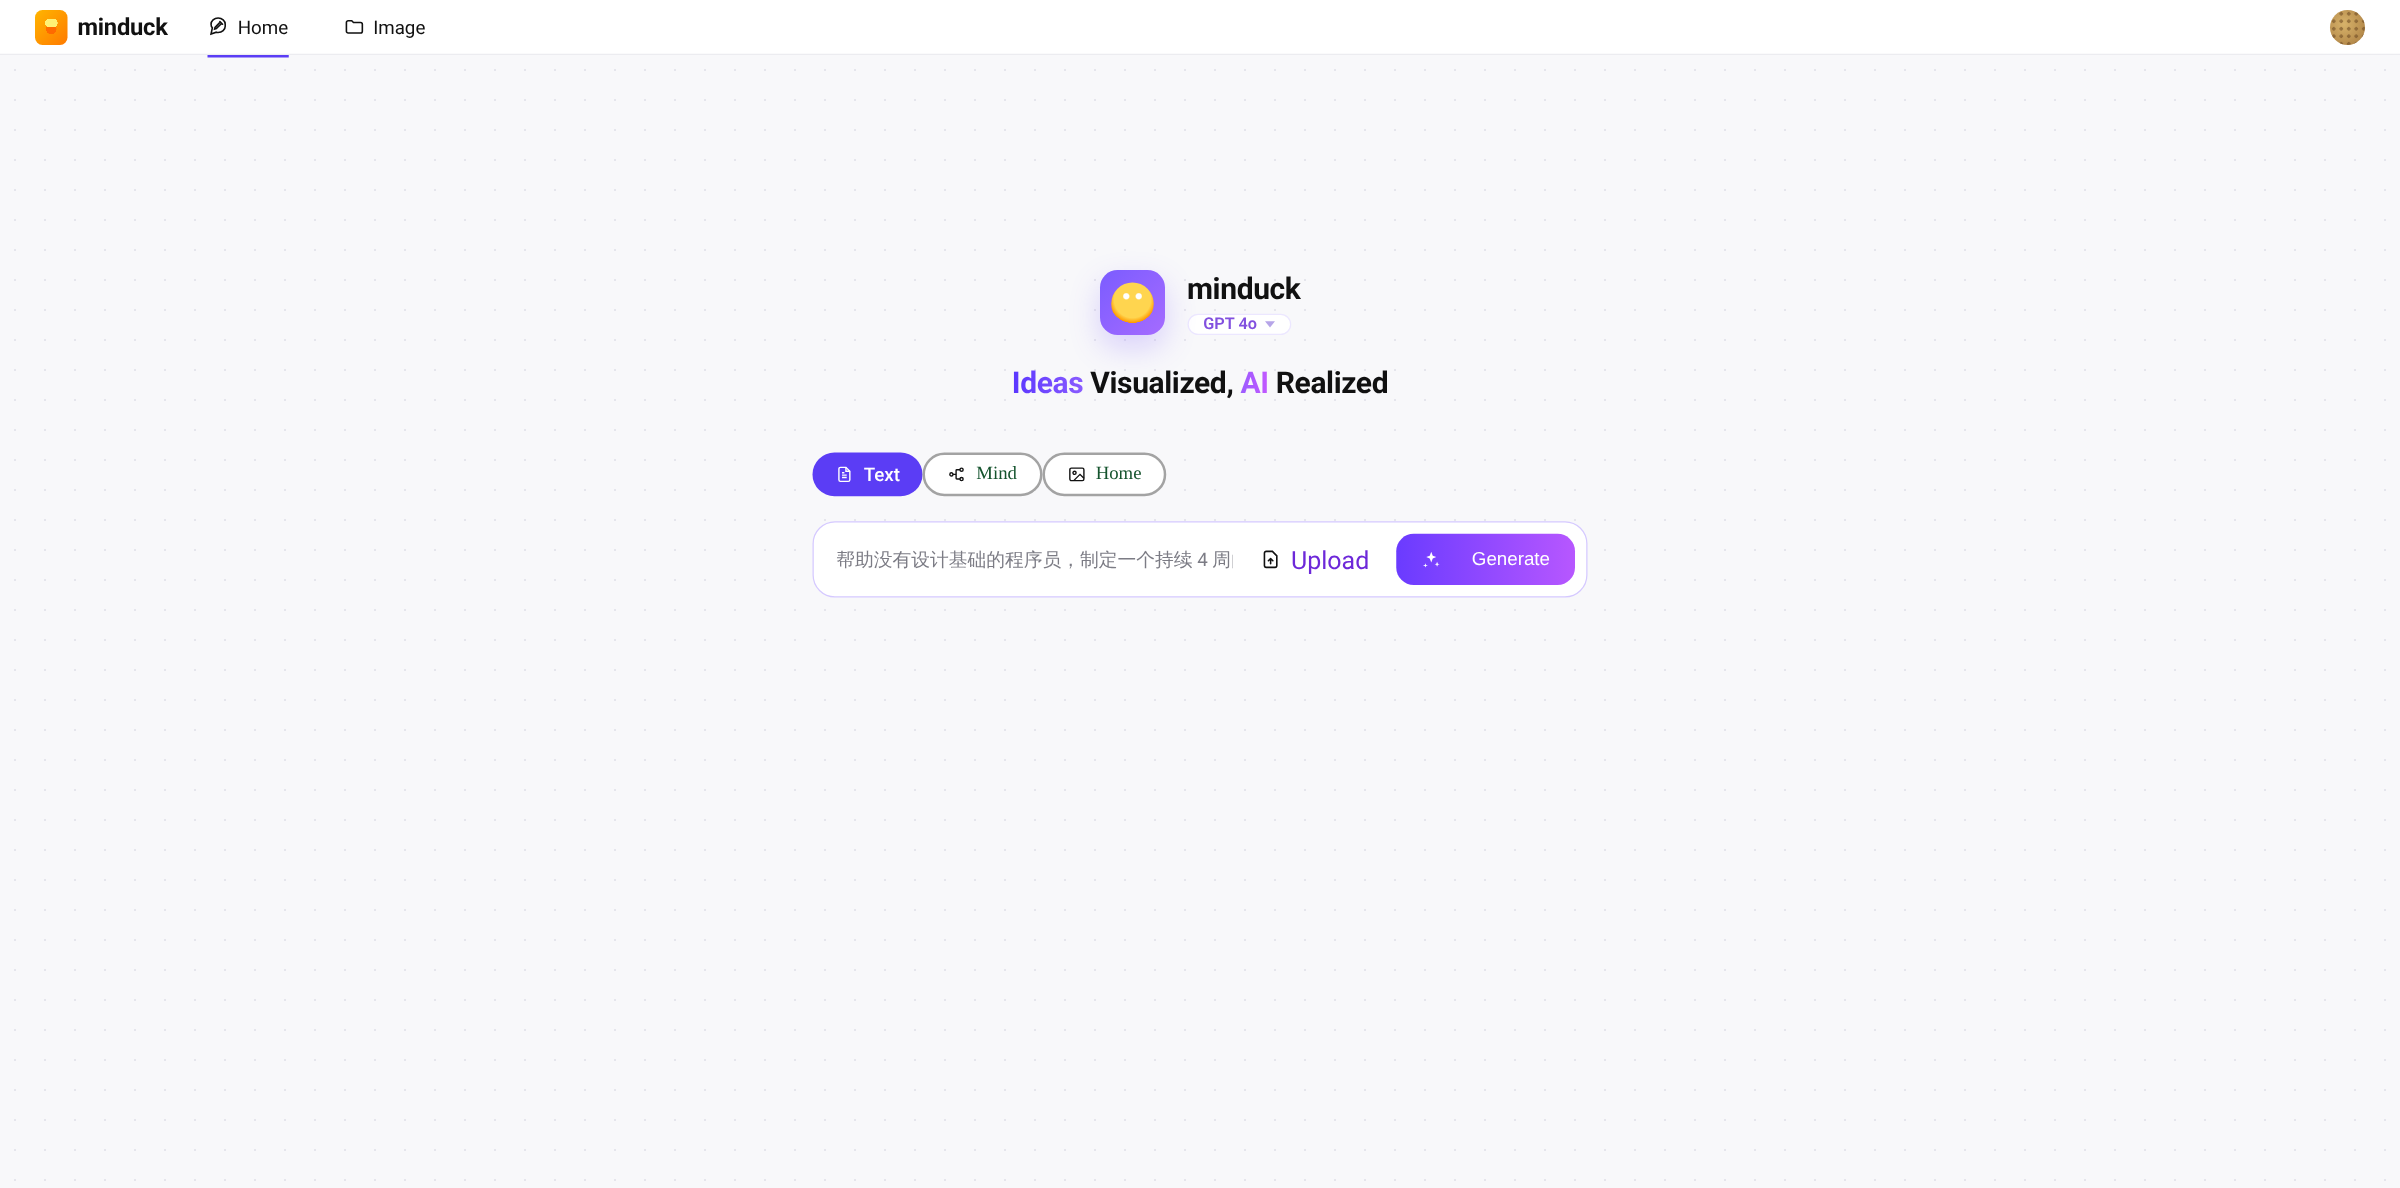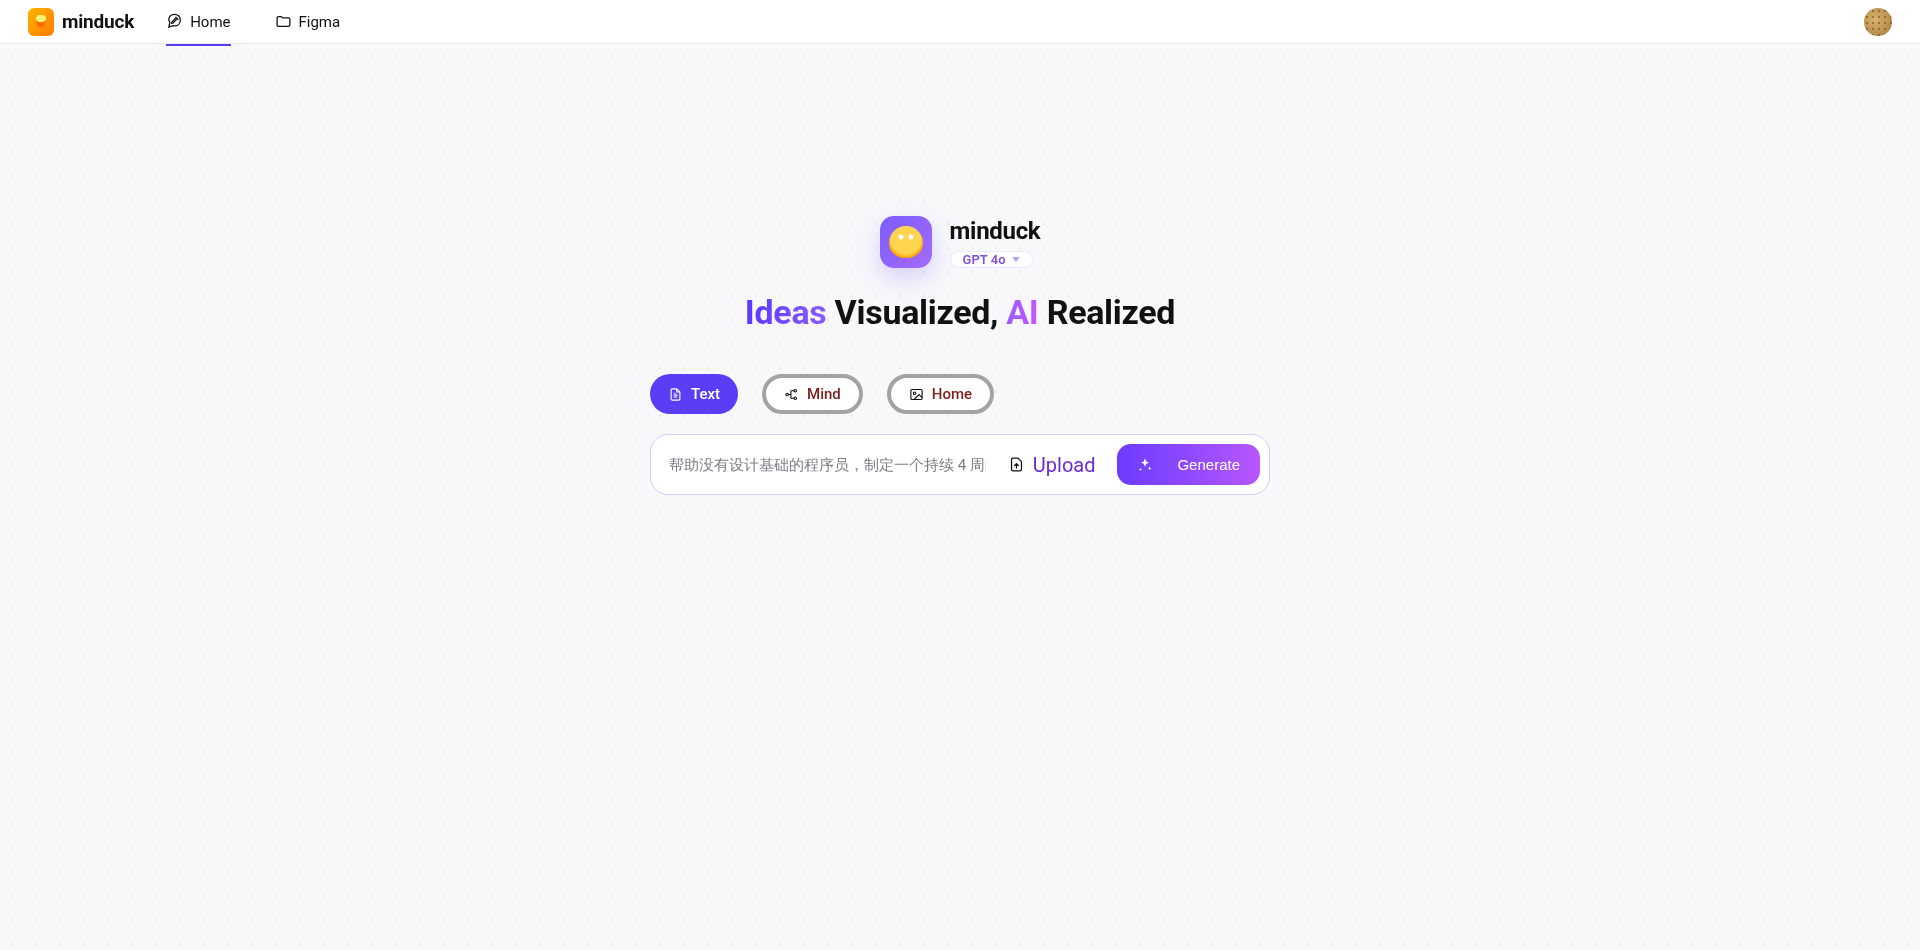--- a/index.html
+++ b/index.html
@@ -202,21 +202,21 @@
 
 .caret {
   width: 0;
   height: 0;
   border-left: 4px solid transparent;
   border-right: 4px solid transparent;
   border-top: 5px solid #b6a5e8;
 }
 
 .tagline {
-  font-size: 34px;
+  font-size: 24px;
   font-weight: 700;
   color: #111;
   letter-spacing: -0.3px;
   margin-bottom: 42px;
 }
 
 .tagline .ideas {
   background: linear-gradient(90deg, #5a36ff, #8a5cff);
   -webkit-background-clip: text;
   background-clip: text;
@@ -226,21 +226,21 @@
 .tagline .ai {
   background: linear-gradient(90deg, #9b5cff, #c358ff);
   -webkit-background-clip: text;
   background-clip: text;
   color: transparent;
 }
 
 
 .mode-row {
   display: flex;
-  gap: 24px;
+  gap: 0;
   margin-bottom: 20px;
   align-self: flex-start;
   margin-left: calc(50% - 310px);
 }
 
 .mode-pill {
   display: inline-flex;
   align-items: center;
   gap: 8px;
   padding: 7px 18px;
@@ -250,22 +250,23 @@
   cursor: pointer;
 }
 
 .mode-pill.active {
   background: #5b3df5;
   color: #fff;
 }
 
 .mode-pill.inactive {
   background: #ffffff;
-  color: #7f1d1d;
-  border: 4px solid #a3a3a3;
+  color: #14532d;
+  border: 2px solid #a3a3a3;
+  font-family: Liberation Serif, serif;
 }
 
 
 .prompt-box {
   width: 620px;
   background: #ffffff;
   border: 1.5px solid #d5c9ff;
   border-radius: 18px;
   padding: 9px 9px 9px 18px;
   display: flex;
@@ -335,21 +336,21 @@
         </svg>
       </span>
       <span>Home</span>
     </div>
     <div class="nav-item">
       <span class="nav-icon">
         <svg width="17" height="17" viewBox="0 0 24 24" fill="none" stroke="#111" stroke-width="1.8">
           <path d="M3 7a2 2 0 0 1 2-2h4l2 2h8a2 2 0 0 1 2 2v8a2 2 0 0 1-2 2H5a2 2 0 0 1-2-2V7z"></path>
         </svg>
       </span>
-      <span>Figma</span>
+      <span>Image</span>
     </div>
   </div>
 
   <div class="header-right">
     <div class="avatar"></div>
   </div>
 </div>
 
 <div class="hero">
   <div class="hero-brand">

